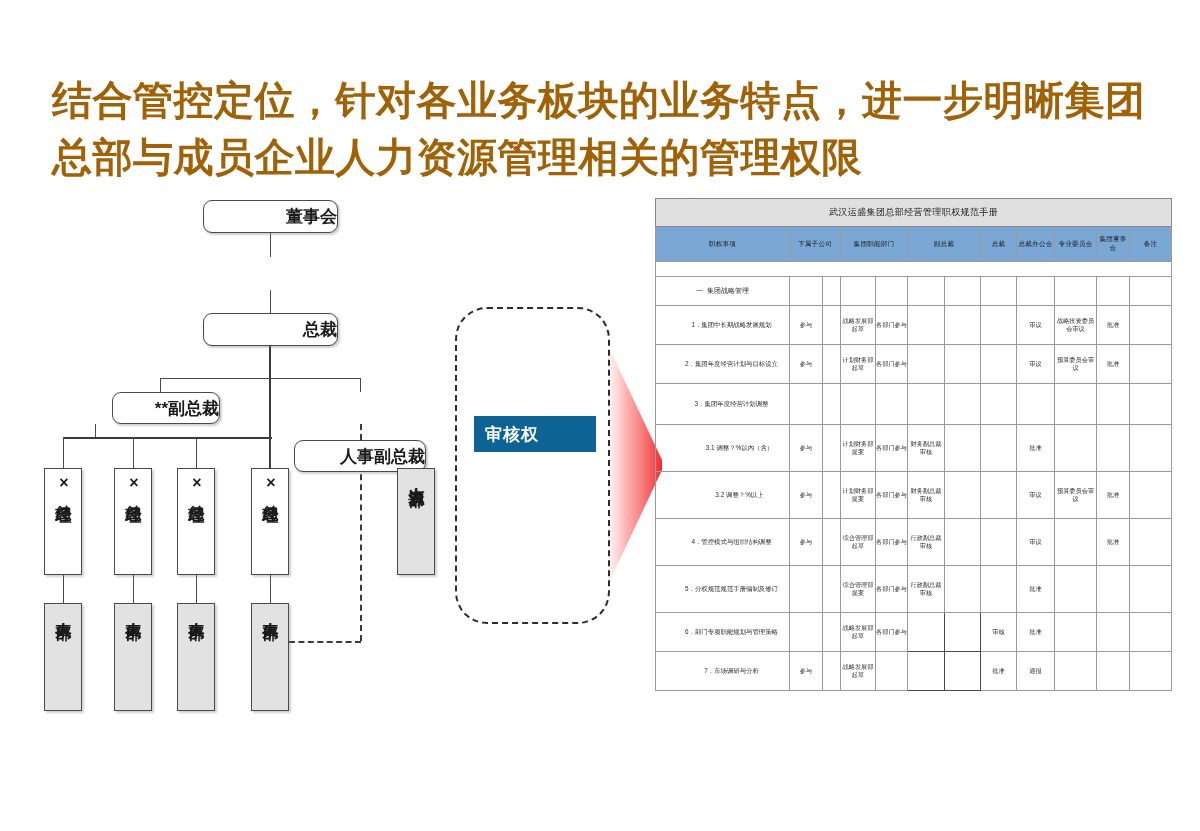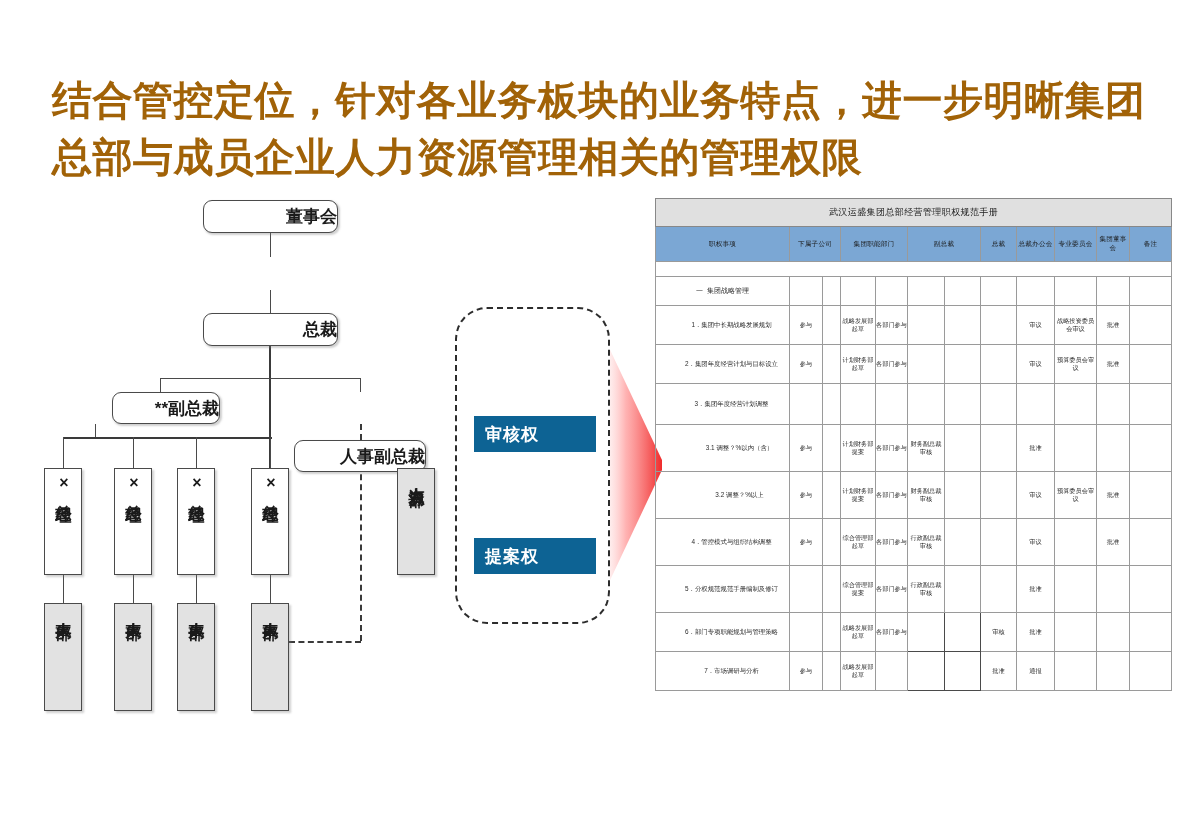--- a/index.html
+++ b/index.html
@@ -263,23 +263,20 @@
   <div class="node vert gray" style="left:397px; top:468px; width:38px; height:107px;">
     <span>人力资源部</span>
   </div>
 
   <div class="dash-h" style="left:289px; top:641px; width:72px;"></div>
 </div>
 
 <div id="authority-panel">
   <div class="auth-box" style="top:107px;">
     <span>审核权</span>
-  </div>
-  <div class="auth-box" style="top:229px;">
-    <span>提案权</span>
   </div>
 </div>
 
 <svg id="arrow-to-table" viewBox="0 0 66 290" preserveAspectRatio="none">
   <defs>
     <linearGradient id="arrGrad" x1="0" y1="0" x2="1" y2="0">
       <stop offset="0%" stop-color="#ffffff" stop-opacity="0.05"></stop>
       <stop offset="45%" stop-color="#ff9a9a" stop-opacity="0.75"></stop>
       <stop offset="100%" stop-color="#ef2b2b" stop-opacity="1"></stop>
     </linearGradient>

